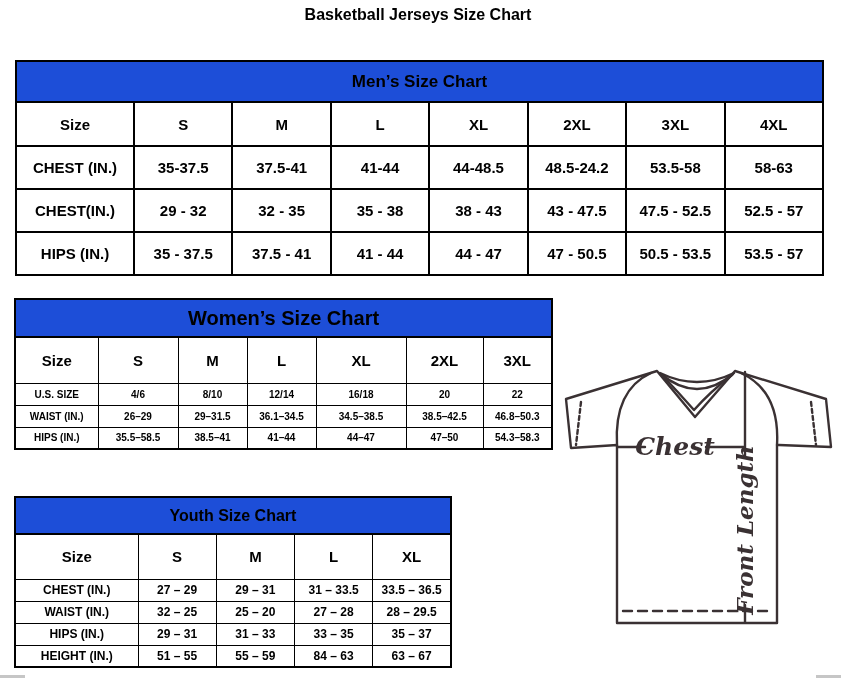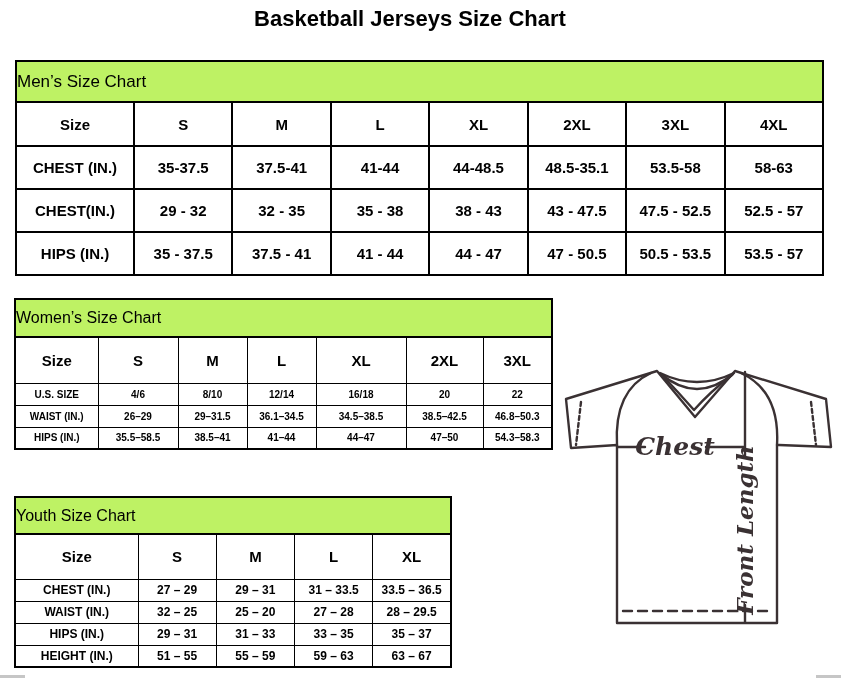--- a/index.html
+++ b/index.html
@@ -1,44 +1,44 @@
 <!DOCTYPE html>
 <html><head>
 <meta charset="utf-8">
 <style>
   html,body { margin:0; padding:0; }
   body {
     width:843px; height:679px; position:relative; background:#ffffff;
     font-family:"Liberation Sans", sans-serif; color:#000; overflow:hidden;
   }
   .page-title {
-    position:absolute; top:6px; left:4px; width:812px; text-align:center;
-    font-size:22px; font-weight:bold;
+    position:absolute; top:6px; left:12px; width:812px; text-align:center;
+    font-size:16px; font-weight:bold;
   }
   .chart { position:absolute; }
   .chart-header {
-    border:2px solid #000; background:#bef264; font-weight:normal;
+    border:2px solid #000; background:#1d4ed8; text-align:center; font-weight:bold;
   }
   .chart table {
     width:100%; border-collapse:collapse; table-layout:fixed;
     margin-top:-2px; border:2px solid #000;
   }
   .chart th, .chart td {
     border:1px solid #000; text-align:center; vertical-align:middle;
     font-weight:bold; padding:0; overflow:hidden; white-space:nowrap;
   }
   
   #mens { left:15px; top:60px; width:809px; }
   #mens .chart-header { height:39px; line-height:39px; font-size:17px; }
   #mens th, #mens td { border:2px solid #000; font-size:15px; }
   #mens thead tr { height:44px; }
   #mens tbody tr { height:43px; }
   
   #womens { left:14px; top:298px; width:539px; }
-  #womens .chart-header { height:36px; line-height:36px; font-size:16px; }
+  #womens .chart-header { height:36px; line-height:36px; font-size:20px; }
   #womens thead tr { height:46px; }
   #womens thead th { font-size:15px; }
   #womens tbody tr { height:22px; }
   #womens tbody th, #womens tbody td { font-size:10px; }
   
   #youth { left:14px; top:496px; width:438px; }
   #youth .chart-header { height:35px; line-height:35px; font-size:16px; }
   #youth thead tr { height:45px; }
   #youth thead th { font-size:15px; }
   #youth tbody tr { height:22px; }
@@ -77,21 +77,21 @@
           <th>4XL</th>
         </tr>
       </thead>
       <tbody>
         <tr>
           <th>CHEST (IN.)</th>
           <td>35-37.5</td>
           <td>37.5-41</td>
           <td>41-44</td>
           <td>44-48.5</td>
-          <td>48.5-35.1</td>
+          <td>48.5-24.2</td>
           <td>53.5-58</td>
           <td>58-63</td>
         </tr>
         <tr>
           <th>CHEST(IN.)</th>
           <td>29 - 32</td>
           <td>32 - 35</td>
           <td>35 - 38</td>
           <td>38 - 43</td>
           <td>43 - 47.5</td>
@@ -205,21 +205,21 @@
           <th>HIPS (IN.)</th>
           <td>29 – 31</td>
           <td>31 – 33</td>
           <td>33 – 35</td>
           <td>35 – 37</td>
         </tr>
         <tr>
           <th>HEIGHT (IN.)</th>
           <td>51 – 55</td>
           <td>55 – 59</td>
-          <td>59 – 63</td>
+          <td>84 – 63</td>
           <td>63 – 67</td>
         </tr>
       </tbody>
     </table>
 </div>
 
 <svg id="jersey-svg" width="293" height="305" viewBox="550 358 293 305">
   <g fill="none" stroke="#3a3133" stroke-width="2.4" stroke-linejoin="round" stroke-linecap="round">
 
     <path d="M 566 399 L 657 371 L 695 417 L 735 371 L 826 399 L 831 447 L 779 445 L 777 445 L 777 623 L 617 623 L 617 445 L 571 448 Z"></path>

